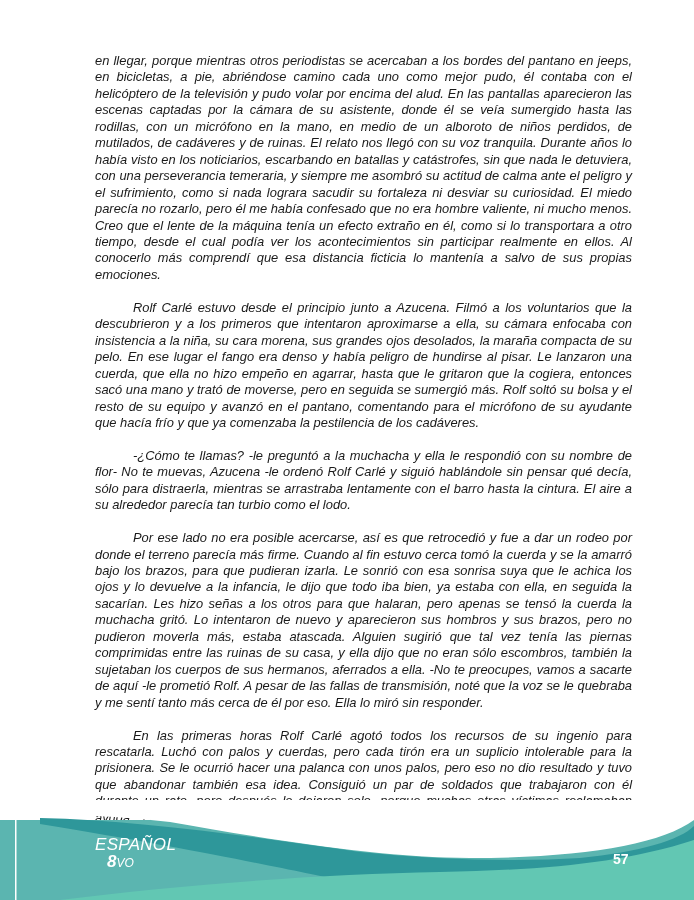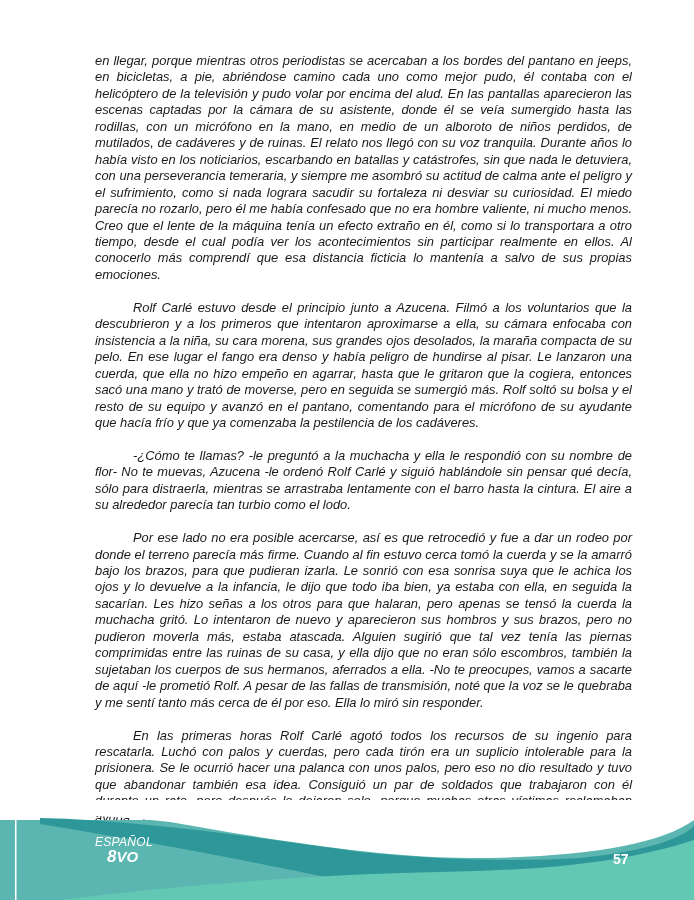--- a/index.html
+++ b/index.html
@@ -25,24 +25,24 @@
   .footer {
     position: absolute; left: 0; top: 800px; width: 694px; height: 100px;
   }
   .footer svg { position: absolute; left: 0; top: 0; }
   .brand {
     position: absolute; left: 95px; top: 836px;
     color: #ffffff; font-style: italic;
     font-family: "Liberation Sans", sans-serif;
     text-align: center; line-height: 1;
   }
-  .brand-title { font-size: 12px; letter-spacing: 0.3px; display: block; }
+  .brand-title { font-size: 17px; letter-spacing: 0.3px; display: block; }
   .brand-grade { display: block; margin-top: 0px; margin-left: 12px; text-align: left; }
   .brand-grade .num { font-size: 17px; font-weight: bold; }
-  .brand-grade .suf { font-size: 15px; font-weight: bold; }
+  .brand-grade .suf { font-size: 12px; }
   .page-number {
     position: absolute; left: 613px; top: 851px;
     color: #ffffff; font-weight: bold; font-size: 14px;
     font-family: "Liberation Sans", sans-serif;
   }
 </style>
 </head>
 <body>
 
 <div class="page-text">

